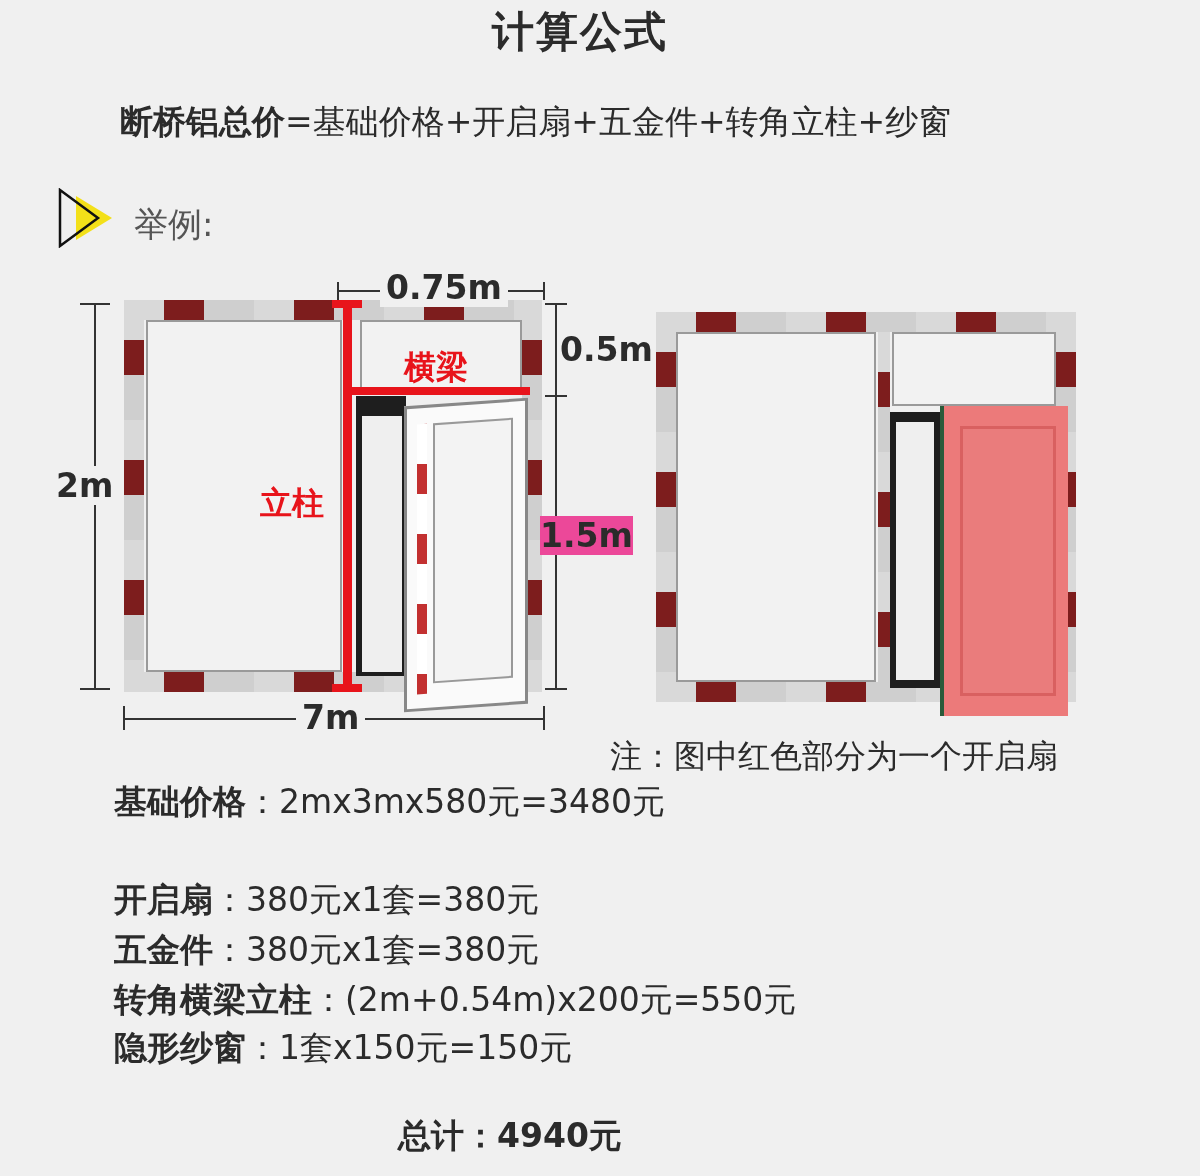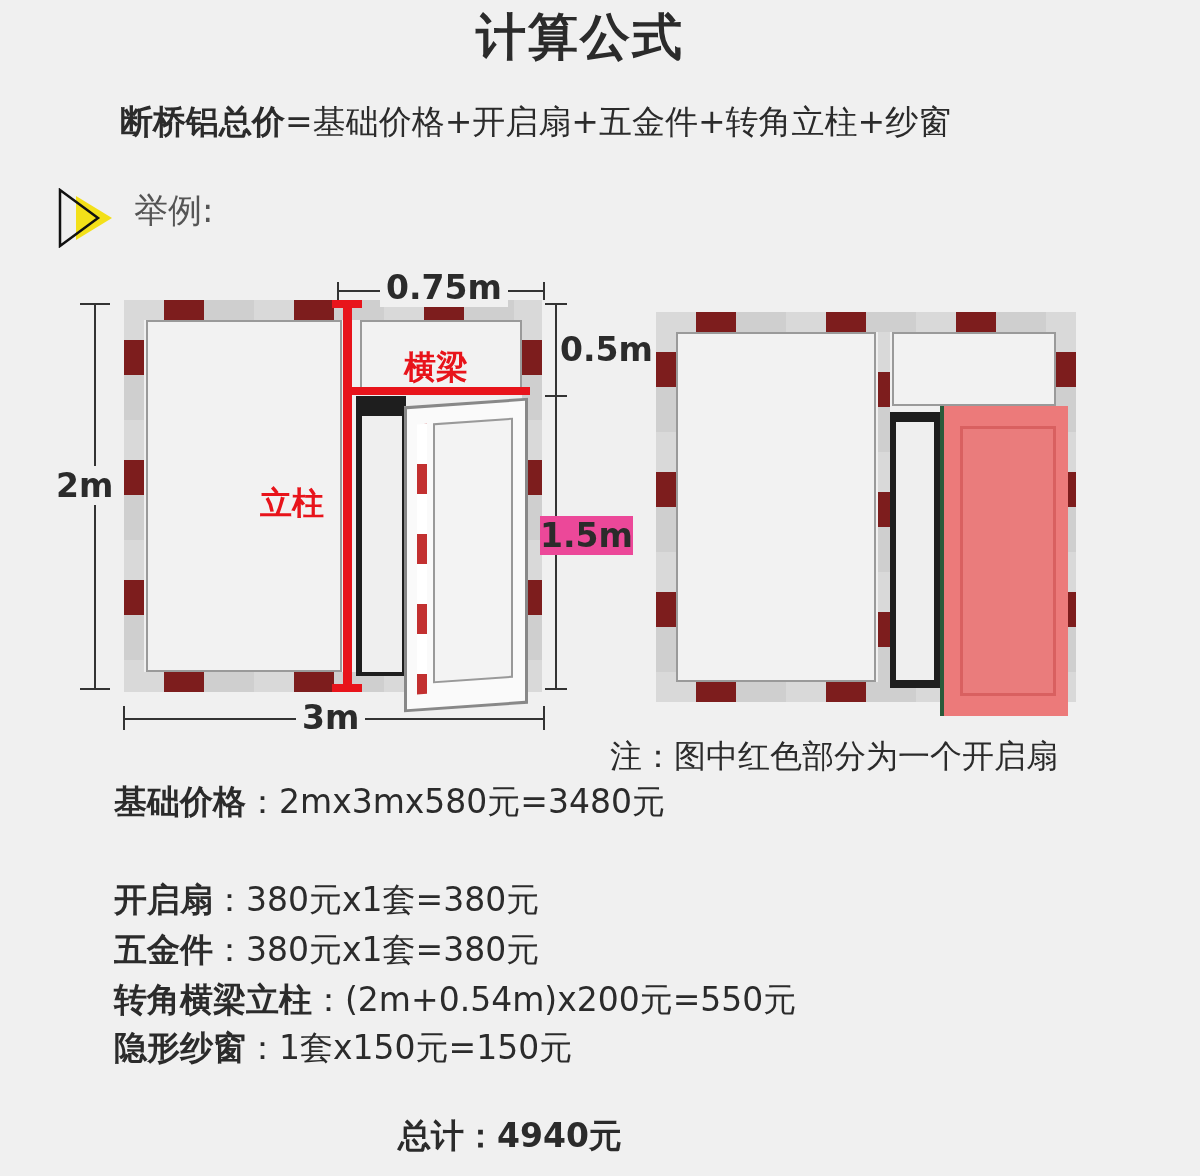--- a/index.html
+++ b/index.html
@@ -1,22 +1,22 @@
 <!DOCTYPE html>
 <html><head>
 <meta charset="utf-8">
 <style>
   * { box-sizing: border-box; margin: 0; padding: 0; }
   html, body { width: 1200px; height: 1176px; background: #f0f0f0; overflow: hidden; }
   body { position: relative; font-family: "DejaVu Sans", "Liberation Sans", sans-serif; color: #2a2a2a; }
   .abs { position: absolute; }
-  .title { left: 0; width: 1160px; top: 4px; text-align: center; font-size: 50px; font-weight: bold; color: #2b2b2b; letter-spacing: 2px; }
+  .title { left: 0; width: 1160px; top: 4px; text-align: center; font-size: 42px; font-weight: bold; color: #2b2b2b; letter-spacing: 2px; }
   .formula { left: 120px; top: 100px; font-size: 33px; white-space: nowrap; color: #2b2b2b; }
   .formula b { font-weight: bold; }
-  .example { left: 58px; top: 188px; height: 60px; display: flex; align-items: flex-start; }
+  .example { left: 58px; top: 188px; height: 60px; display: flex; align-items: flex-end; }
   .example-label { margin-left: 20px; font-size: 34px; color: #555; }
   .dim { font-size: 33px; font-weight: bold; color: #2b2b2b; white-space: nowrap; }
   .red-label { font-size: 32px; font-weight: bold; color: #e8141b; white-space: nowrap; }
   .line { background: #333; }
   .note { left: 610px; top: 735px; font-size: 32px; color: #2b2b2b; white-space: nowrap; }
   .calc { left: 114px; font-size: 33px; white-space: nowrap; color: #2b2b2b; }
   .calc .k { font-weight: bold; }
   .total { left: 398px; top: 1114px; font-size: 33px; font-weight: bold; white-space: nowrap; color: #2b2b2b; }
   .profile { background: repeating-linear-gradient(90deg, #d9d9d9 0 40px, #7d1d1d 40px 80px, #cfcfcf 80px 130px); }
   .profile-v { background: repeating-linear-gradient(180deg, #d9d9d9 0 40px, #7d1d1d 40px 75px, #cfcfcf 75px 120px); }
@@ -80,21 +80,21 @@
   <div class="abs line" style="left:555px;top:303px;width:2px;height:386px;"></div>
   <div class="abs line" style="left:545px;top:303px;width:22px;height:2px;"></div>
   <div class="abs line" style="left:545px;top:395px;width:22px;height:2px;"></div>
   <div class="abs line" style="left:545px;top:688px;width:22px;height:2px;"></div>
   <div class="abs dim" style="left:540px;top:330px;background:#f0f0f0;margin-left:20px;">0.5m</div>
   <div class="abs dim" style="left:540px;top:516px;background:#ec4899;">1.5m</div>
 
   <div class="abs line" style="left:124px;top:718px;width:420px;height:2px;"></div>
   <div class="abs line" style="left:123px;top:706px;width:2px;height:24px;"></div>
   <div class="abs line" style="left:543px;top:706px;width:2px;height:24px;"></div>
-  <div class="abs dim" style="left:296px;top:698px;background:#f0f0f0;padding:0 6px;">3m</div>
+  <div class="abs dim" style="left:296px;top:698px;background:#f0f0f0;padding:0 6px;">7m</div>
 </div>
 
 <div class="abs" style="left:650px;top:300px;width:440px;height:420px;">
   <div class="abs profile" style="left:6px;top:12px;width:420px;height:20px;"></div>
   <div class="abs profile" style="left:6px;top:382px;width:420px;height:20px;"></div>
   <div class="abs profile-v" style="left:6px;top:12px;width:20px;height:390px;"></div>
   <div class="abs profile-v" style="left:406px;top:12px;width:20px;height:390px;"></div>
   <div class="abs pane" style="left:26px;top:32px;width:200px;height:350px;"></div>
   <div class="abs profile-v" style="left:228px;top:32px;width:12px;height:350px;"></div>
   <div class="abs pane" style="left:242px;top:32px;width:164px;height:74px;"></div>

